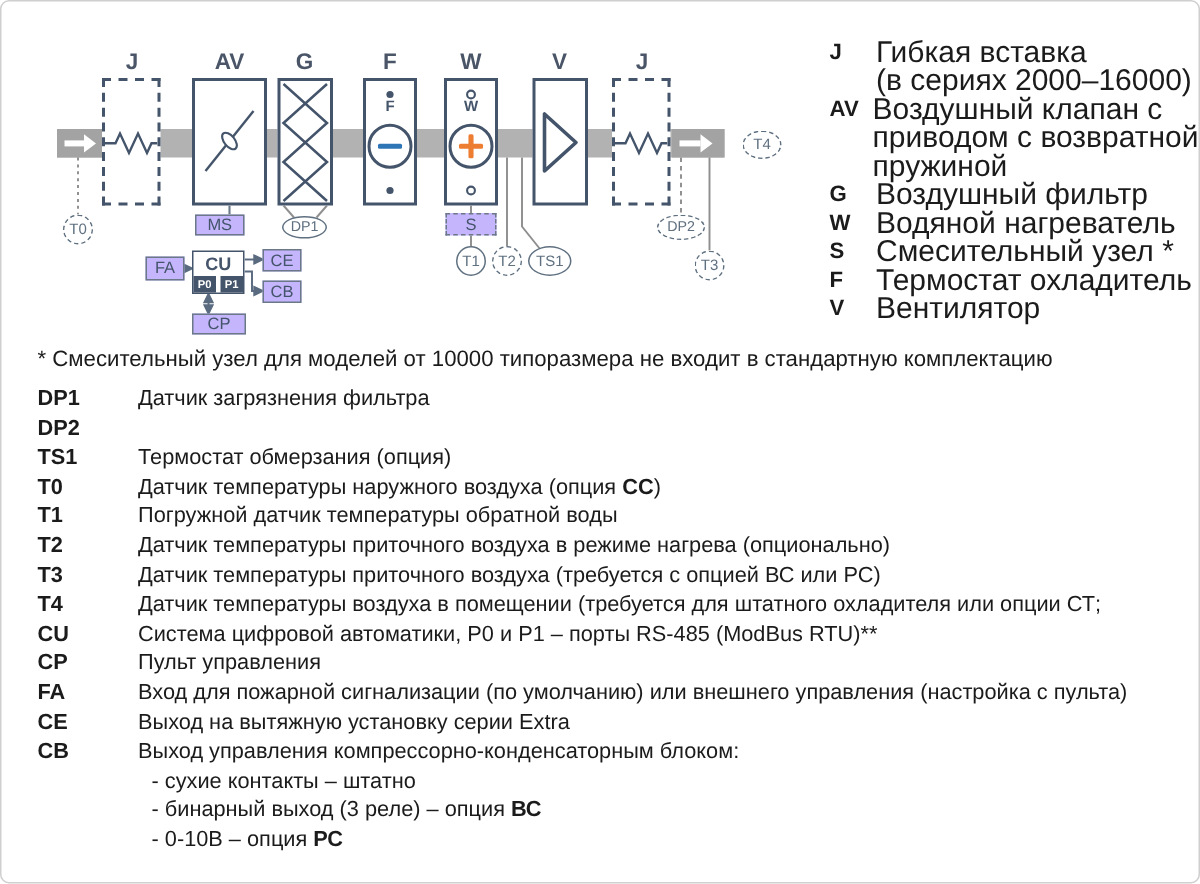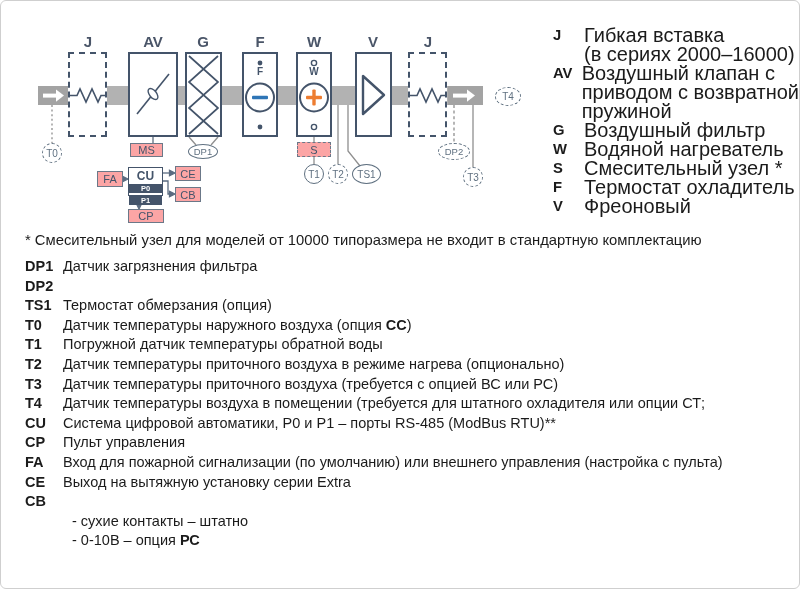--- a/index.html
+++ b/index.html
@@ -19,47 +19,47 @@
   .comp-box.dashed { border-style:dashed; }
   .comp-box svg { position:absolute; left:0; top:0; }
   .inner-letter { position:absolute; top:12px; left:0; right:0; text-align:center;
                   font-size:10px; font-weight:bold; color:#44546A; }
 
   .sensor { position:absolute; background:#ffffff; border:1.4px solid #5f7080;
             border-radius:50%; display:flex; align-items:center; justify-content:center;
             font-size:10px; color:#5f7080; }
   .sensor.dashed { border-style:dashed; }
 
-  .small-box { position:absolute; background:#fca5a5; border:1.5px solid #6b7888;
+  .small-box { position:absolute; background:#c4b5fd; border:1.5px solid #6b7888;
                display:flex; align-items:center; justify-content:center;
                font-size:11px; color:#44546A; }
   .small-box.dashed { border-style:dashed; }
 
   .cu-box { position:absolute; left:128px; top:167px; width:35px; height:29px;
             border:1.5px solid #44546A; background:#ffffff; }
   .cu-title { position:absolute; top:1px; left:0; right:0; text-align:center;
               font-size:12px; font-weight:bold; color:#44546A; }
-  .cu-ports { position:absolute; left:0; right:0; bottom:0; height:11px; display:flex; gap:3px;flex-direction:column; }
+  .cu-ports { position:absolute; left:0; right:0; bottom:0; height:11px; display:flex; gap:3px; }
   .cu-port { flex:1; background:#44546A; color:#ffffff; font-size:7.5px; font-weight:bold;
              display:flex; align-items:center; justify-content:center; }
 
   
   .legend { position:absolute; left:553px; top:26px; width:246px; }
   .legend-item { display:flex; }
   .legend-key { width:31px; font-size:14.8px; font-weight:bold; padding-top:0.5px; }
   .legend-lines div { font-size:20px; line-height:19px; white-space:nowrap; }
 
   
   .note { position:absolute; left:25px; top:232px; width:770px; font-size:14.8px; white-space:nowrap; }
 
   
   .list { position:absolute; left:25px; top:257px; width:770px; }
   .row { display:flex; line-height:19.6px; }
   .row .key { width:38px; font-size:14.5px; font-weight:bold; white-space:nowrap; }
-  .row .txt { font-size:14.5px; white-space:nowrap; }
+  .row .txt { font-size:14.5px; white-space:nowrap;margin-left:29px; }
   .row .txt b { font-weight:bold; }
   .row.cont .txt { padding-left:49px; }
   .row.sub .txt { padding-left:9px;text-align:right; }
 </style>
 </head>
 <body>
 
 <div class="diagram">
 
   <svg class="base" width="800" height="240" viewBox="0 0 800 240">
@@ -250,21 +250,21 @@
   </div>
   <div class="legend-item">
     <div class="legend-key">F</div>
     <div class="legend-lines">
         <div>Термостат охладитель</div>
       </div>
   </div>
   <div class="legend-item">
     <div class="legend-key">V</div>
     <div class="legend-lines">
-        <div>Фреоновый</div>
+        <div>Вентилятор</div>
       </div>
   </div>
 </div>
 
 <div class="note">* Смесительный узел для моделей от 10000 типоразмера не входит в стандартную комплектацию</div>
 
 <div class="list">
   <div class="row">
       <span class="key">DP1</span>
       <span class="txt">Датчик загрязнения фильтра</span>
@@ -310,27 +310,29 @@
   <div class="row">
       <span class="key">FA</span>
       <span class="txt">Вход для пожарной сигнализации (по умолчанию) или внешнего управления (настройка с пульта)</span>
     </div>
   <div class="row">
       <span class="key">CE</span>
       <span class="txt">Выход на вытяжную установку серии Extra</span>
     </div>
   <div class="row">
       <span class="key">CB</span>
+      <span class="txt">Выход управления компрессорно-конденсаторным блоком:</span>
     </div>
   <div class="row sub">
       <span class="key"></span>
       <span class="txt">- сухие контакты – штатно</span>
     </div>
   <div class="row sub">
       <span class="key"></span>
+    <span class="txt"><span>- бинарный выход (3 реле) – опция </span><b>ВС</b><span></span></span>
     </div>
   <div class="row sub">
       <span class="key"></span>
     <span class="txt"><span>- 0-10В – опция </span><b>РС</b><span></span></span>
     </div>
 </div>
 
 <div class="frame"></div>
 
 </body></html>

